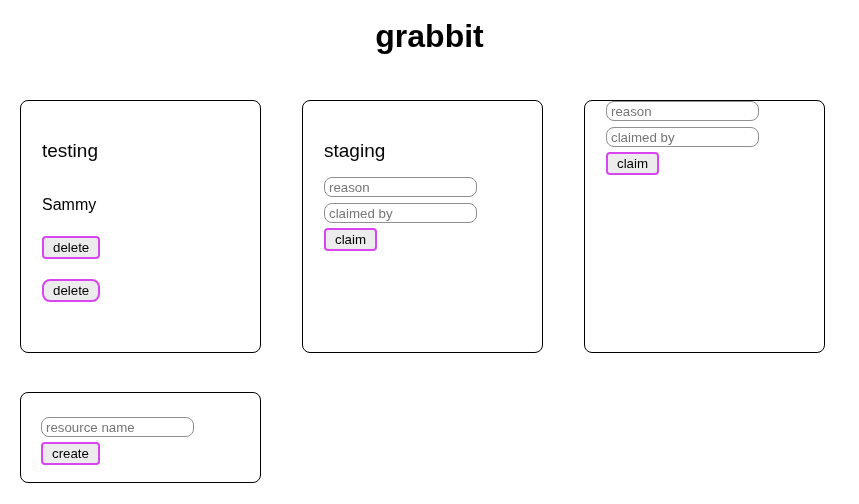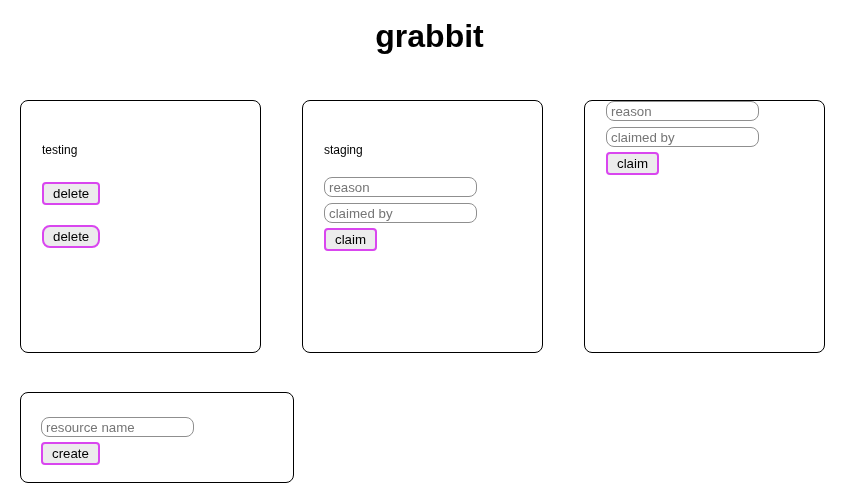--- a/index.html
+++ b/index.html
@@ -27,21 +27,21 @@
   }
   .card {
     width: 241px;
     height: 253px;
     border: 1px solid #000000;
     border-radius: 8px;
     padding: 0 21px;
     background: #ffffff;
   }
   .card-title {
-    font-size: 12px;
+    font-size: 19px;
     line-height: 19px;
     margin: 40px 0 0 0;
   }
   .claim-reason {
     font-size: 16px;
     line-height: 19px;
     margin: 35px 0 0 0;
   }
   .claim-owner {
     font-size: 16px;
@@ -74,39 +74,40 @@
     border: 1px solid #8f8f8f;
     border-radius: 8px;
     padding: 1px 4px;
     background: #ffffff;
     outline: none;
   }
   .text-input::placeholder { color: #767676; opacity: 1; }
   .free-card .card-title { margin-bottom: 17px; }
   .text-input + .text-input { margin-top: 6px; }
   .create-card {
-    width: 274px;
+    width: 241px;
     height: 91px;
     border: 1px solid #000000;
     border-radius: 8px;
     padding: 0 20px;
     margin: 39px 0 0 20px;
     background: #ffffff;
   }
   .create-card .text-input { margin-top: 24px; }
 </style>
 </head>
 <body>
 
 <h1 class="app-title">grabbit</h1>
 
 <div class="cards-row">
 
   <div class="card claimed-card">
     <p class="card-title">testing</p>
+    <p class="claim-owner">Sammy</p>
     <button class="btn release-btn">delete</button>
     <button class="btn delete-btn">delete</button>
   </div>
 
   <div class="card free-card">
     <p class="card-title">staging</p>
     <input class="text-input" type="text" placeholder="reason" style="">
     <input class="text-input" type="text" placeholder="claimed by" style="">
     <button class="btn claim-btn">claim</button>
   </div>

